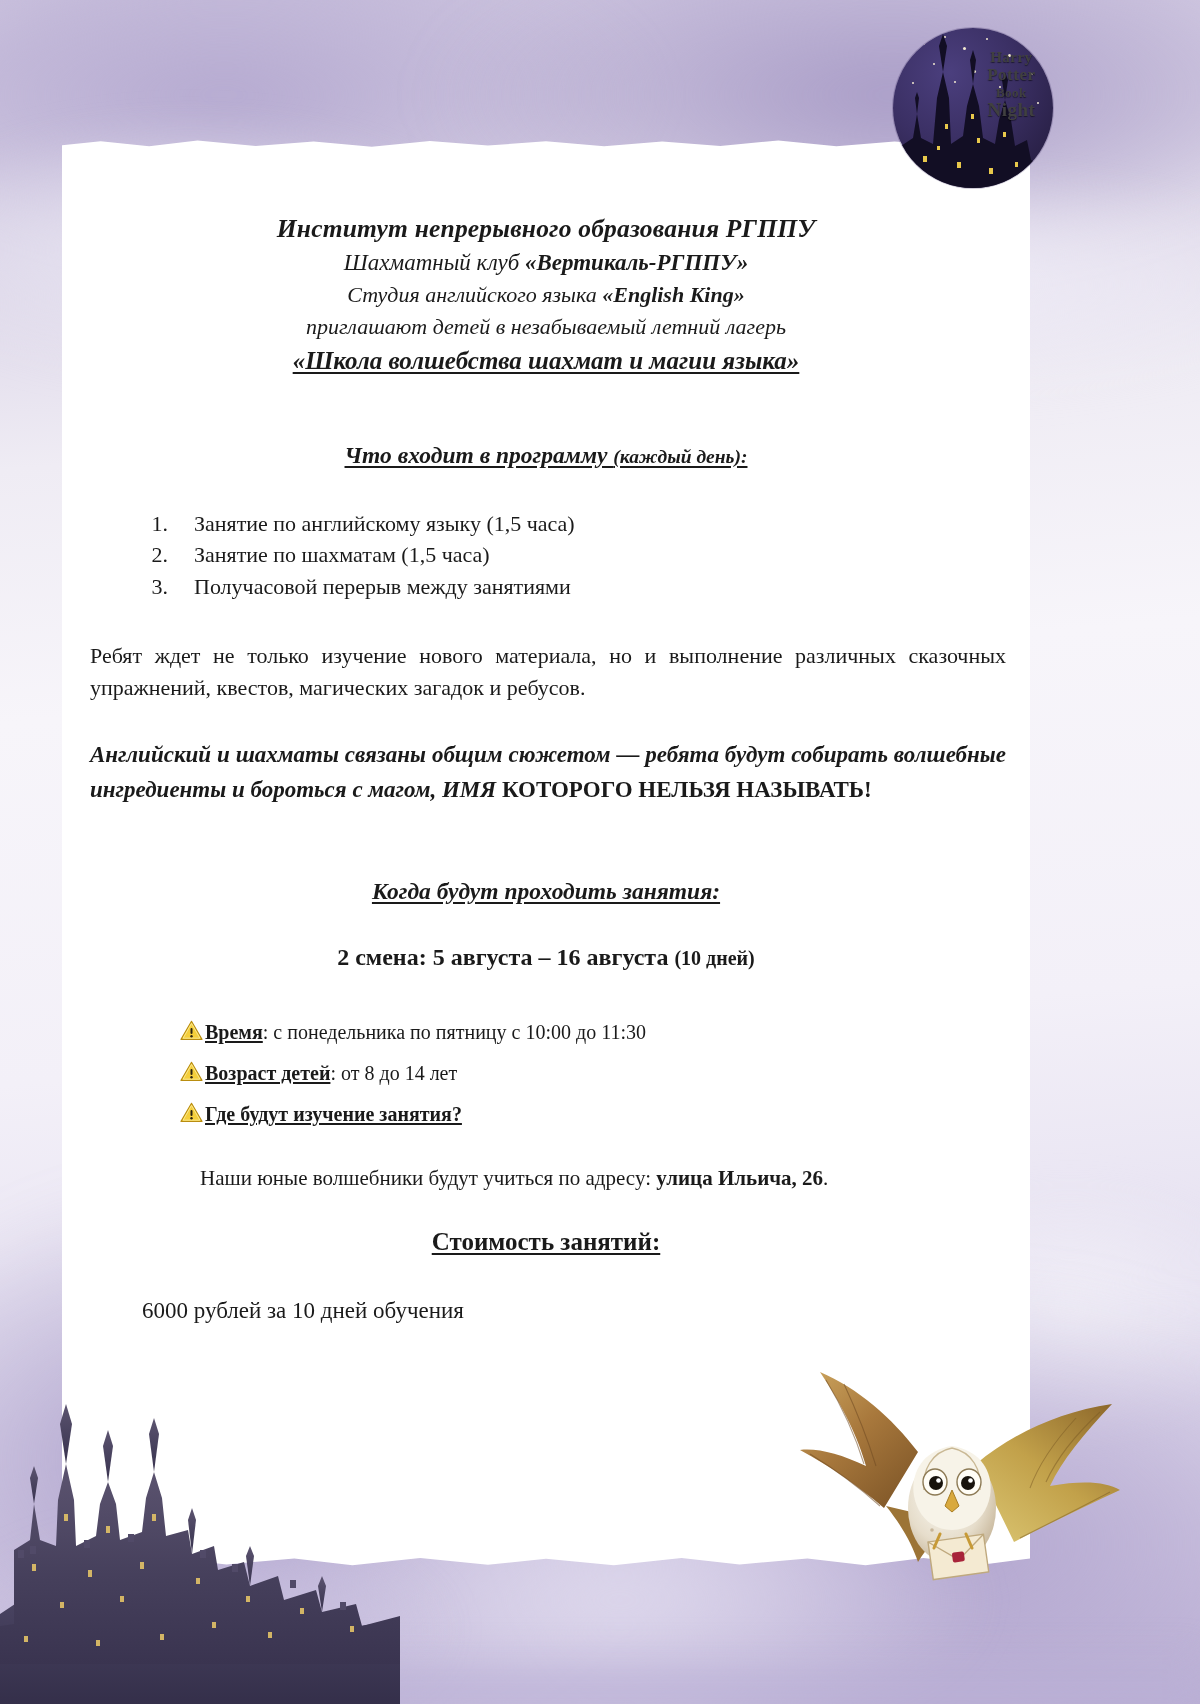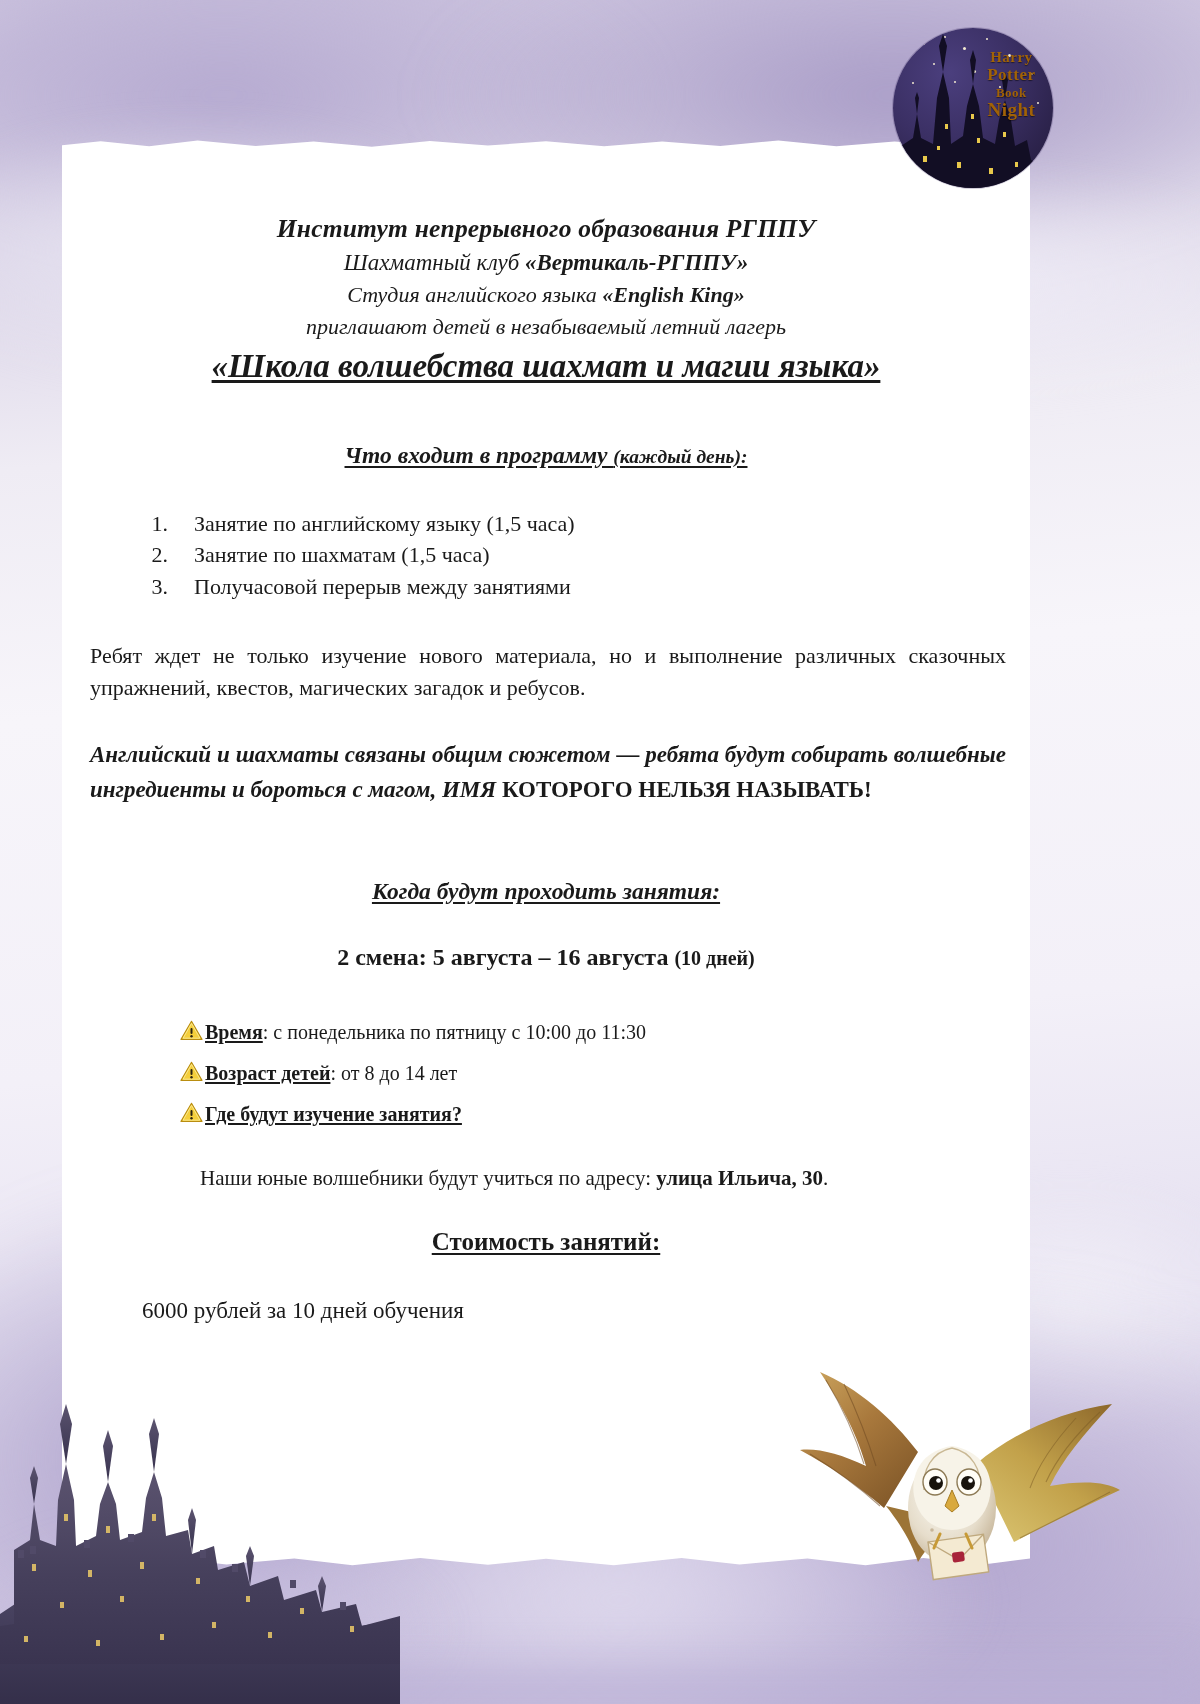--- a/index.html
+++ b/index.html
@@ -55,21 +55,21 @@
   
   #doc{position:absolute;left:62px;top:150px;width:968px;height:1405px;color:#1a1a1a;}
 
   .hdr{text-align:center;font-style:italic;line-height:1.30;}
   .hdr .l1{font-weight:bold;font-size:25.5px;letter-spacing:.2px;}
   .hdr .l2{font-weight:bold;font-size:23px;margin-top:3px;}
   .hdr .l2 .plain{font-weight:normal;}
   .hdr .l3{font-size:22px;margin-top:3px;}
   .hdr .l3 b{font-weight:bold;}
   .hdr .l4{font-size:22px;margin-top:3px;}
-  .hdr .l5{font-weight:bold;font-size:33px;margin-top:4px;text-decoration:underline;text-underline-offset:3px;}
+  .hdr .l5{font-weight:bold;font-size:25px;margin-top:4px;text-decoration:underline;text-underline-offset:3px;}
 
   .sec-head{text-align:center;font-style:italic;font-weight:bold;font-size:23.5px;
             text-decoration:underline;text-underline-offset:3px;}
   .sec-head .small{font-size:19.5px;}
 
   ol.prog{margin:0;padding:0;list-style:none;}
   ol.prog li{display:flex;font-size:22px;line-height:1.43;}
   ol.prog li .num{width:52px;text-align:right;padding-right:26px;box-sizing:border-box;}
 
   p.just{margin:0;font-size:22px;line-height:1.46;text-align:justify;}
@@ -91,21 +91,21 @@
   .price-head{text-align:center;font-weight:bold;font-size:25px;
               text-decoration:underline;text-underline-offset:3px;}
   .price-val{text-align:left;font-size:23px;}
 
   
   #badge{position:absolute;left:893px;top:28px;width:160px;height:160px;border-radius:50%;overflow:hidden;
          box-shadow:0 0 0 1px rgba(60,45,95,.25);}
   #badge .sky{position:absolute;inset:0;background:radial-gradient(circle at 35% 28%,#4b3f7e 0%,#3a2f63 45%,#2a2148 78%,#1d1736 100%);}
   .star{position:absolute;background:#f3ead0;border-radius:50%;}
   #badge .logo{position:absolute;left:48%;top:14%;width:52%;text-align:center;
-               font-family:"Liberation Serif",serif;color:#a16207;font-weight:bold;line-height:1.06;
+               font-family:"Liberation Serif",serif;color:#404040;font-weight:bold;line-height:1.06;
                text-shadow:0 1px 1px rgba(0,0,0,.5);}
   #badge .logo .r1{font-size:15px;letter-spacing:.5px;}
   #badge .logo .r2{font-size:17px;letter-spacing:.5px;}
   #badge .logo .r3{font-size:13px;letter-spacing:.5px;margin-top:2px;}
   #badge .logo .r4{font-size:19px;letter-spacing:.5px;}
 
   
   #castle{position:absolute;left:0;bottom:0;width:400px;height:340px;}
 
   
@@ -200,21 +200,21 @@
           <path d="M11.5 3.4 L19.9 18.2 H3.1 Z" fill="none" stroke="#fbe88d" stroke-width="1"></path>
           <rect x="10.5" y="8" width="2" height="6" rx="1" fill="#2b2310"></rect>
           <circle cx="11.5" cy="16.3" r="1.2" fill="#2b2310"></circle>
         </svg>
       </span>
       <span class="txt"><span class="q">Где будут изучение занятия?</span></span>
     </div>
 
   </div>
 
-  <div class="addr" style="position:absolute;left:138px;top:1014px;width:760px;"><span>Наши юные волшебники будут учиться по адресу: </span><b>улица Ильича, 30</b><span>.</span></div>
+  <div class="addr" style="position:absolute;left:138px;top:1014px;width:760px;"><span>Наши юные волшебники будут учиться по адресу: </span><b>улица Ильича, 26</b><span>.</span></div>
 
   <div class="price-head" style="position:absolute;left:80px;top:1078px;width:808px;">Стоимость занятий:</div>
 
   <div class="price-val" style="position:absolute;left:80px;top:1148px;width:808px;">6000 рублей за 10 дней обучения</div>
 
 </div>
 
 <div id="badge">
   <div class="sky"></div>
   <div class="star" style="left:18%;top:9%;width:3px;height:3px;"></div>

